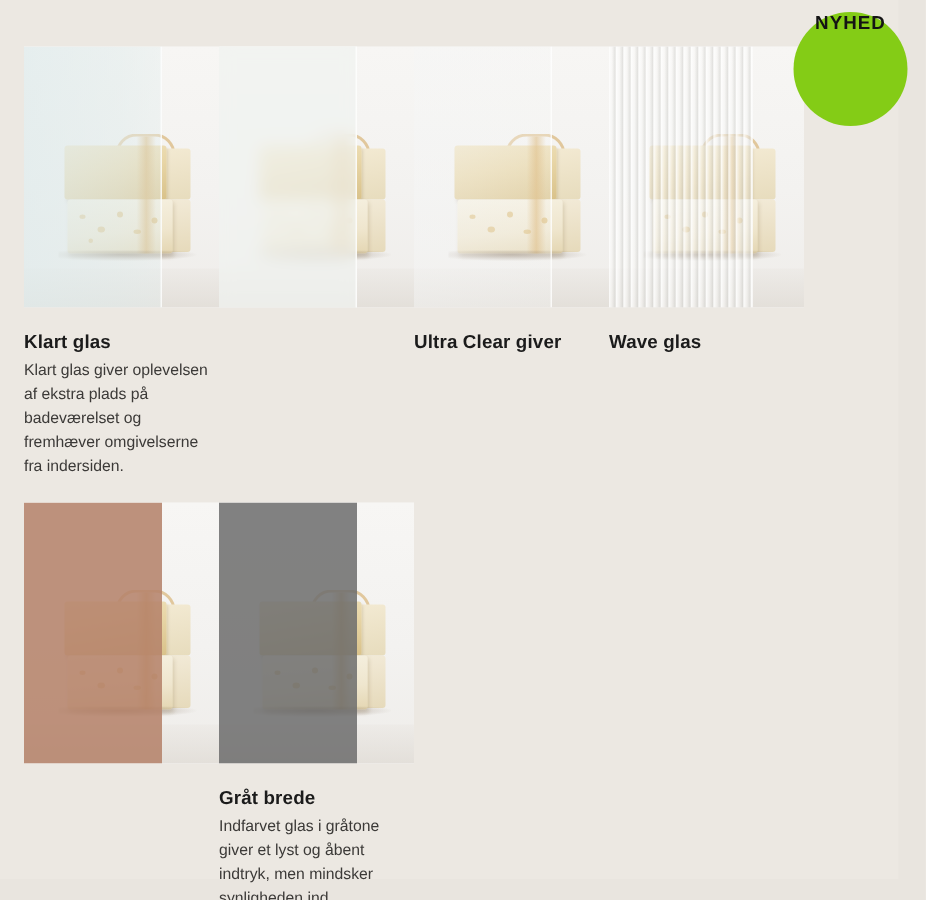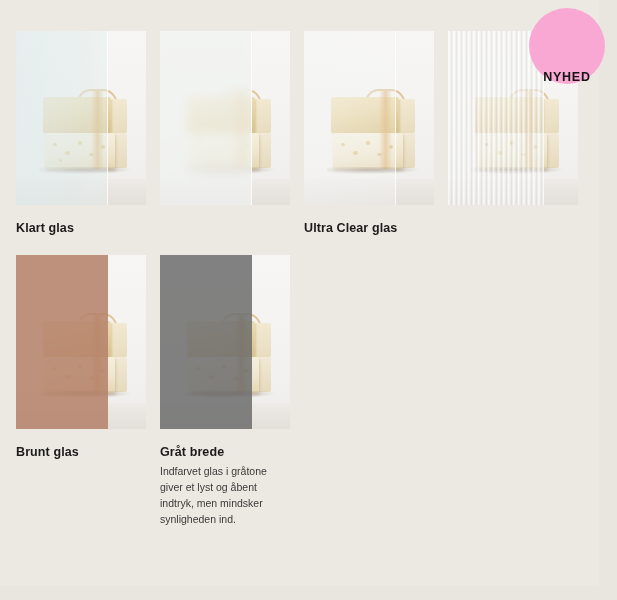--- a/index.html
+++ b/index.html
@@ -27,21 +27,20 @@
 
   
   #product-grid {
     position: absolute;
     left: 16px;
     top: 31px;
     width: 570px;
   }
   .grid-row {
     display: flex;
-    gap: 14px;
     margin-bottom: 16px;
   }
   .glass-card {
     width: 130px;
     flex: 0 0 130px;
   }
 
   
   .glass-image {
     position: relative;
@@ -215,23 +214,23 @@
   }
 
   
   #nyhed-badge {
     position: absolute;
     right: 12px;
     top: 8px;
     width: 76px;
     height: 76px;
     border-radius: 50%;
-    background: #f9a8d4;
+    background: #84cc16;
     display: flex;
-    align-items: flex-end;
+    align-items: flex-start;
     justify-content: center;
     font-size: 12.5px;
     font-weight: bold;
     letter-spacing: .7px;
     color: #141414;
     z-index: 10;
   }
 </style>
 </head>
 <body>
@@ -264,20 +263,21 @@
           </div>
           <div class="twine"></div>
           <div class="shadow"></div>
         </div>
         <div class="photo-floor"></div>
         <div class="glass-pane pane-clear">
           <div class="glass-edge-line" style="right:0;"></div>
         </div>
       </div>
       <p class="glass-title">Klart glas</p>
+      <p class="glass-desc">Klart glas giver oplevelsen af ekstra plads på badeværelset og fremhæver omgivelserne fra indersiden.</p>
     </div>
 
     <div class="glass-card">
       <div class="glass-image">
         <div class="photo-layer"></div>
         <div class="soap">
           <div class="twine-knot"></div>
           <div class="bar-top-back"></div>
           <div class="bar-top"></div>
           <div class="bar-bottom-back"></div>
@@ -314,21 +314,21 @@
             <span class="oat-speck" style="left:56px;top:12px;width:4px;height:4px;"></span>
           </div>
           <div class="twine"></div>
           <div class="shadow"></div>
         </div>
         <div class="photo-floor"></div>
         <div class="glass-pane pane-ultraclear">
           <div class="glass-edge-line" style="right:0;"></div>
         </div>
       </div>
-      <p class="glass-title">Ultra Clear glas</p>
+      <p class="glass-title">Ultra Clear giver</p>
     </div>
 
     <div class="glass-card">
       <div class="glass-image">
         <div class="photo-layer"></div>
         <div class="soap">
           <div class="twine-knot"></div>
           <div class="bar-top-back"></div>
           <div class="bar-top"></div>
           <div class="bar-bottom-back"></div>
@@ -338,20 +338,21 @@
             <span class="oat-speck" style="left:33px;top:8px;width:4px;height:4px;"></span>
             <span class="oat-speck" style="left:44px;top:20px;width:5px;height:3px;"></span>
             <span class="oat-speck" style="left:56px;top:12px;width:4px;height:4px;"></span>
           </div>
           <div class="twine"></div>
           <div class="shadow"></div>
         </div>
         <div class="photo-floor"></div>
         <div class="glass-pane pane-wave"></div>
       </div>
+      <p class="glass-title">Wave glas</p>
     </div>
 
   </div>
 
   <div class="grid-row">
 
     <div class="glass-card">
       <div class="glass-image">
         <div class="photo-layer"></div>
         <div class="soap">
@@ -365,21 +366,20 @@
             <span class="oat-speck" style="left:33px;top:8px;width:4px;height:4px;"></span>
             <span class="oat-speck" style="left:44px;top:20px;width:5px;height:3px;"></span>
             <span class="oat-speck" style="left:56px;top:12px;width:4px;height:4px;"></span>
           </div>
           <div class="twine"></div>
           <div class="shadow"></div>
         </div>
         <div class="photo-floor"></div>
         <div class="glass-pane pane-brown"></div>
       </div>
-      <p class="glass-title">Brunt glas</p>
     </div>
 
     <div class="glass-card">
       <div class="glass-image">
         <div class="photo-layer"></div>
         <div class="soap">
           <div class="twine-knot"></div>
           <div class="bar-top-back"></div>
           <div class="bar-top"></div>
           <div class="bar-bottom-back"></div>

